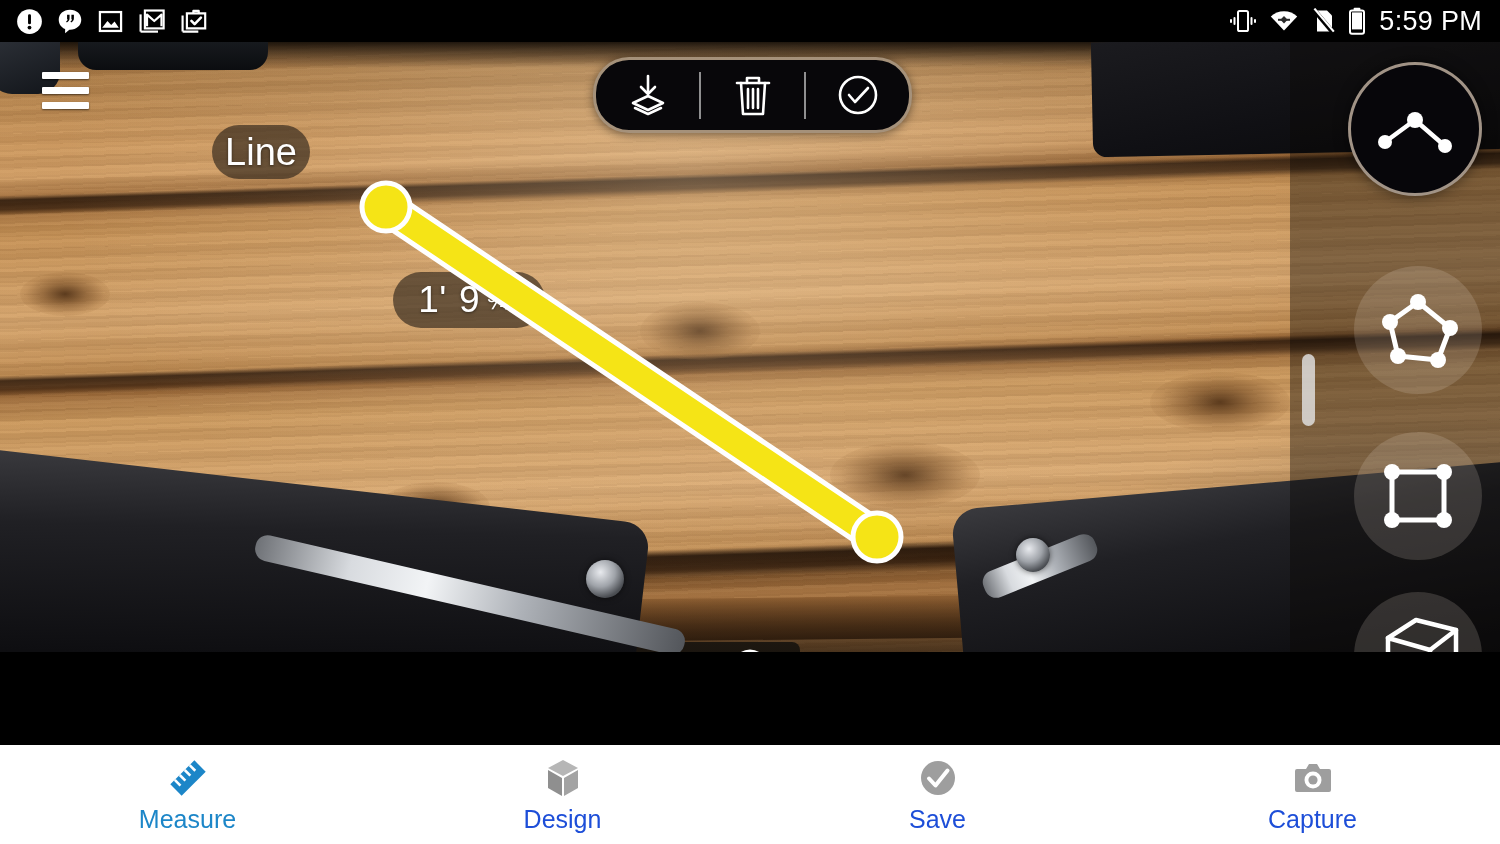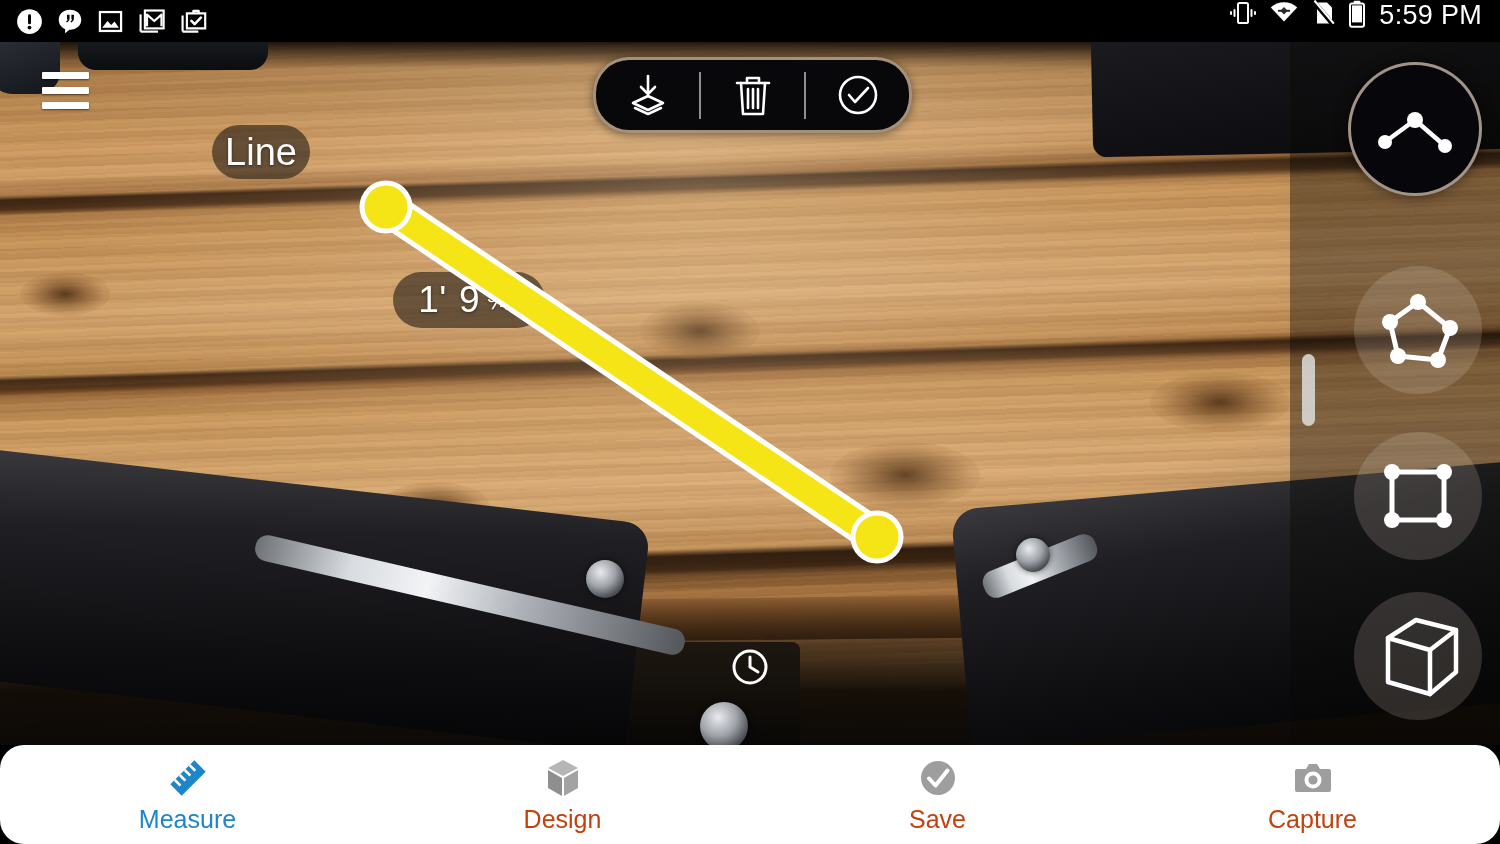--- a/index.html
+++ b/index.html
@@ -34,37 +34,37 @@
     height: 42px;
     display: flex;
     align-items: center;
     gap: 14px;
   }
   .status-right {
     position: absolute;
     right: 18px; top: 0;
     height: 42px;
     display: flex;
-    align-items: flex-start;
+    align-items: center;
     gap: 13px;
   }
   .sicon { display: block; }
   .clock-text {
     color: #ffffff;
     font-size: 27px;
     letter-spacing: 0.3px;
     font-family: "Liberation Sans", sans-serif;
   }
 
   
   #viewport {
     position: absolute;
     left: 0; top: 42px;
     width: 1500px;
-    height: 703px;
+    height: 610px;
     overflow: hidden;
   }
   #photo {
     position: absolute;
     left: 0; top: 0;
     width: 1500px;
     height: 703px;
   }
   
   .wood {
@@ -303,35 +303,34 @@
 
   
   #bottom-nav {
     position: absolute;
     left: 0; top: 745px;
     width: 1500px; height: 99px;
     background: #ffffff;
     display: flex;
     align-items: stretch;
     z-index: 40;
-    border-radius: 24px;
   }
   .nav-item {
     flex: 1 1 0;
     display: flex;
     flex-direction: column;
     align-items: center;
     justify-content: center;
     gap: 4px;
     cursor: pointer;
   }
   .nav-icon { height: 46px; display: flex; align-items: center; justify-content: center; }
   .nav-label {
     font-size: 25px;
-    color: #c2410c;
+    color: #1d4ed8;
     font-family: "Liberation Sans", sans-serif;
   }
   .nav-item.active .nav-label { color: #1c86c8; }
 </style>
 </head>
 <body>
 
 <div id="app">
 
   <div id="viewport">

